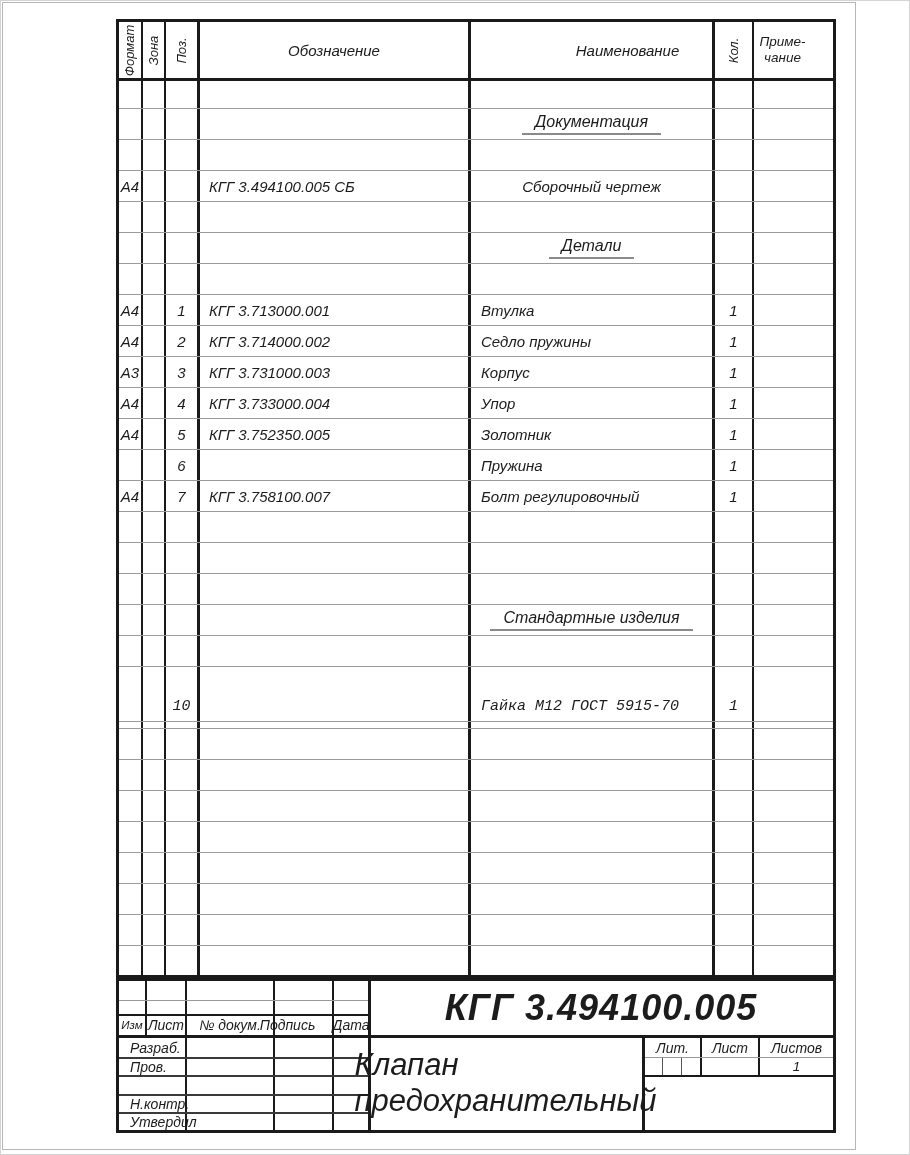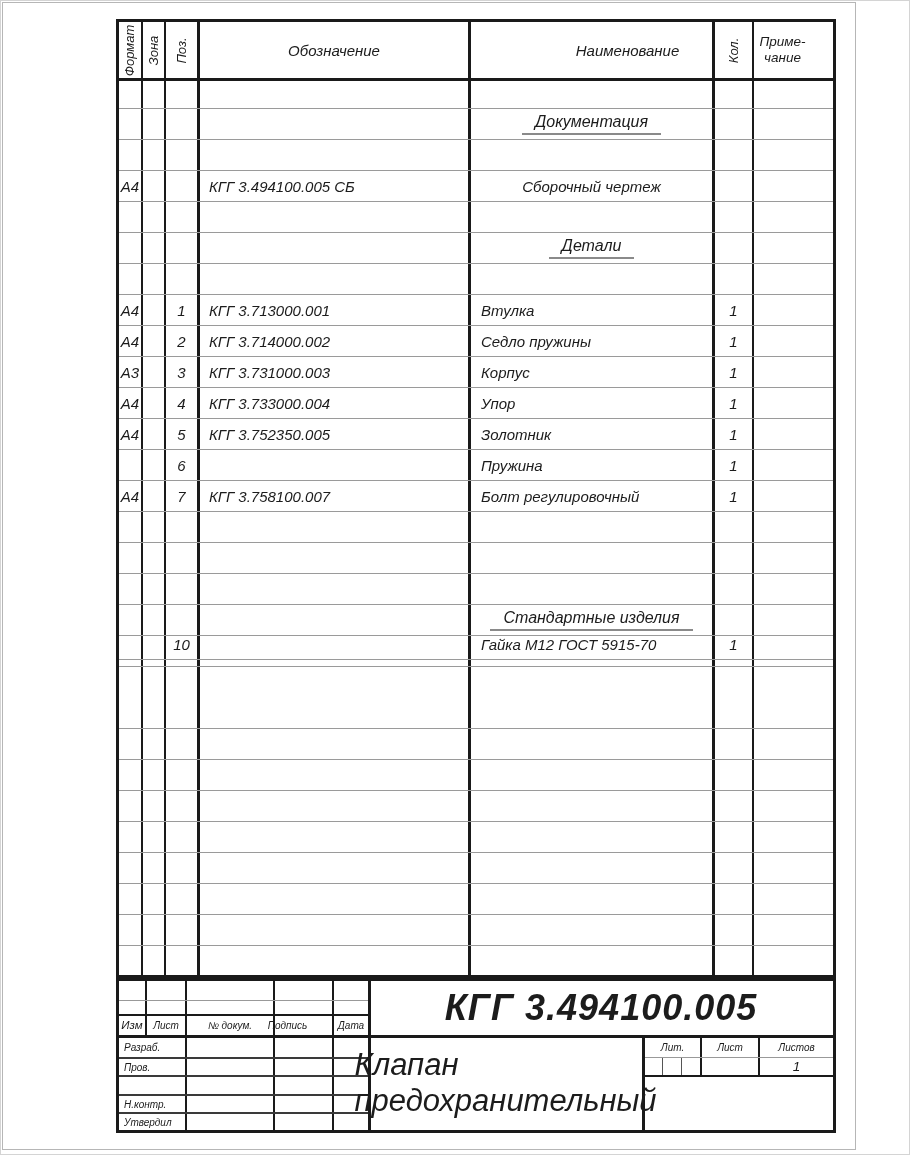--- a/index.html
+++ b/index.html
@@ -24,24 +24,24 @@
   .cell.padL10{padding-left:10px;}
   .section-title{display:inline-block;border-bottom:2px solid #8a8a8a;padding:0 13px 2px 13px;font-size:16px;}
 
   
   .tb{position:absolute;left:116px;top:978px;width:720px;height:155px;border:3px solid #1a1a1a;box-sizing:border-box;}
   .tb .h{position:absolute;background:#1a1a1a;}
   .tb .h.thin{background:#999;}
   .tb .h.mid{background:#3a3a3a;}
   .tb .v{position:absolute;background:#1a1a1a;}
   .tb .v.thin{background:#555;}
-  .tbcell{position:absolute;display:flex;align-items:center;font-style:italic;font-size:10px;
+  .tbcell{position:absolute;display:flex;align-items:center;font-style:italic;font-size:14px;
           box-sizing:border-box;white-space:nowrap;}
   .tbcell.center{justify-content:center;}
-  .tbcell.padL{padding-left:5px;}
+  .tbcell.padL{padding-left:11px;}
   .docnum{position:absolute;left:250px;top:0;width:464px;height:54px;display:flex;align-items:center;justify-content:center;
           font-style:italic;font-weight:bold;font-size:36px;letter-spacing:1px;}
   .docname{position:absolute;left:250px;top:54px;width:273px;height:95px;display:flex;align-items:center;justify-content:center;
            font-style:italic;font-size:31px;}
 </style>
 </head>
 <body>
 
 <div class="canvas">
   <div class="page-edge"></div>
@@ -245,21 +245,21 @@
         </div>
         <div class="spec-row" style="top: 614px; height: 31px;">
           <div class="cell center" style="left: 0px; width: 22px;"></div>
           <div class="cell center" style="left: 24px; width: 21px;"></div>
           <div class="cell center" style="left: 47px; width: 31px;"></div>
           <div class="cell padL9" style="left: 81px; width: 268px;"></div>
           <div class="cell padL10" style="left: 352px; width: 241px;"></div>
           <div class="cell center" style="left: 596px; width: 37px;"></div>
           <div class="cell center" style="left: 635px; width: 79px;"></div>
         </div>
-        <div class="spec-row" style="top: 607px; height: 31px;">
+        <div class="spec-row" style="top: 669px; height: 31px; font-family: Liberation Mono, monospace;">
           <div class="cell center" style="left: 0px; width: 22px;"></div>
           <div class="cell center" style="left: 24px; width: 21px;"></div>
           <div class="cell center" style="left: 47px; width: 31px;">10</div>
           <div class="cell padL9" style="left: 81px; width: 268px;"></div>
           <div class="cell padL10" style="left: 352px; width: 241px;">Гайка М12 ГОСТ 5915-70</div>
           <div class="cell center" style="left: 596px; width: 37px;">1</div>
           <div class="cell center" style="left: 635px; width: 79px;"></div>
         </div>
         <div class="spec-row" style="top: 676px; height: 31px;">
           <div class="cell center" style="left: 0px; width: 22px;"></div>

